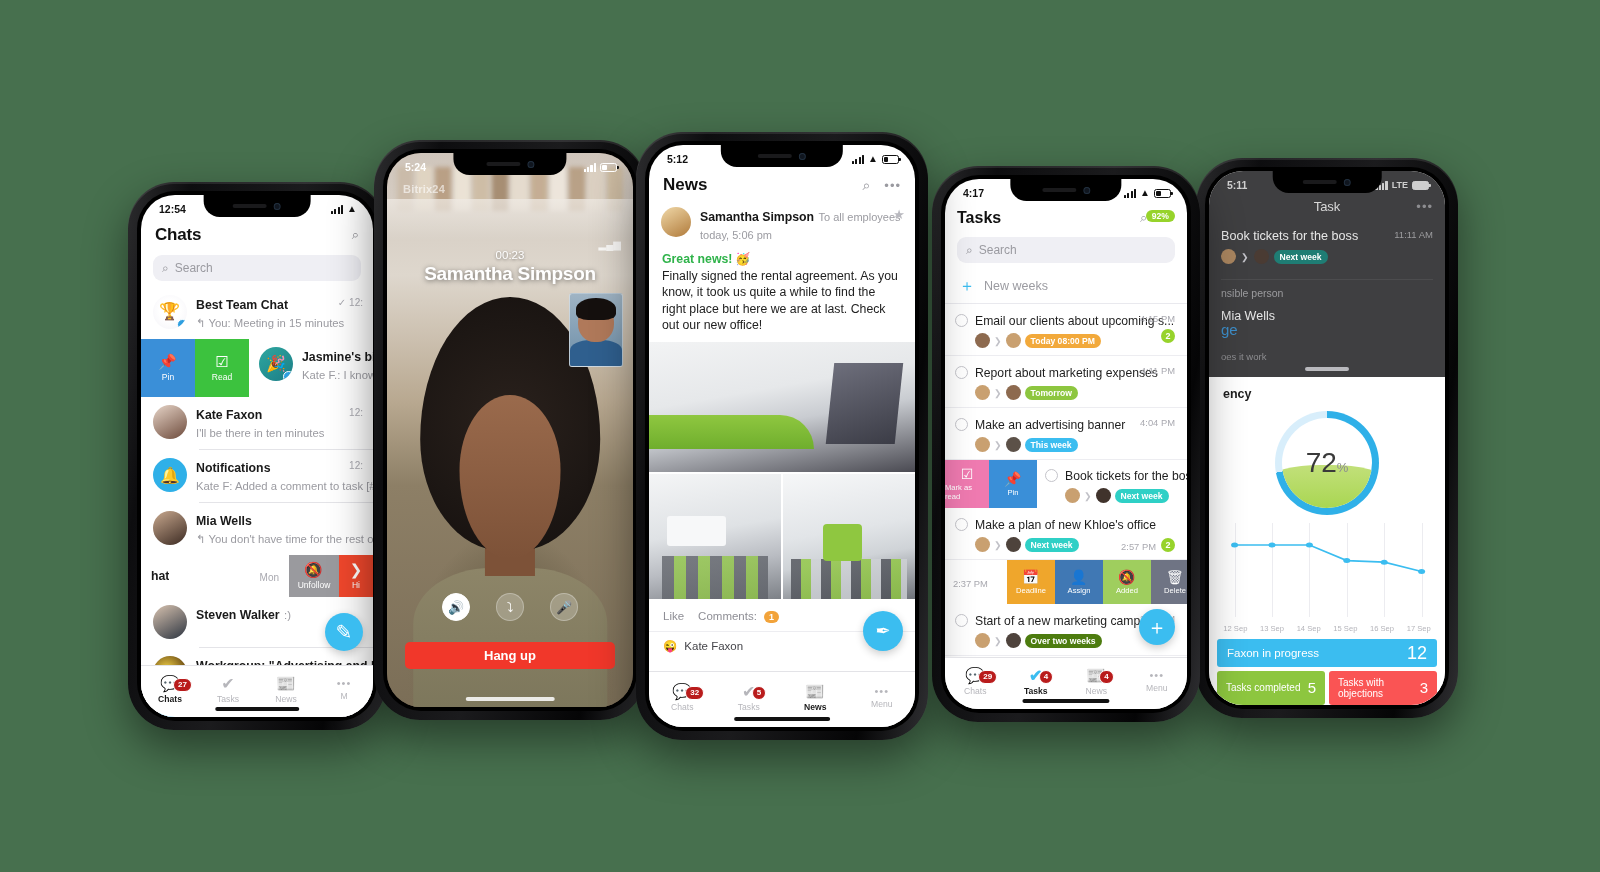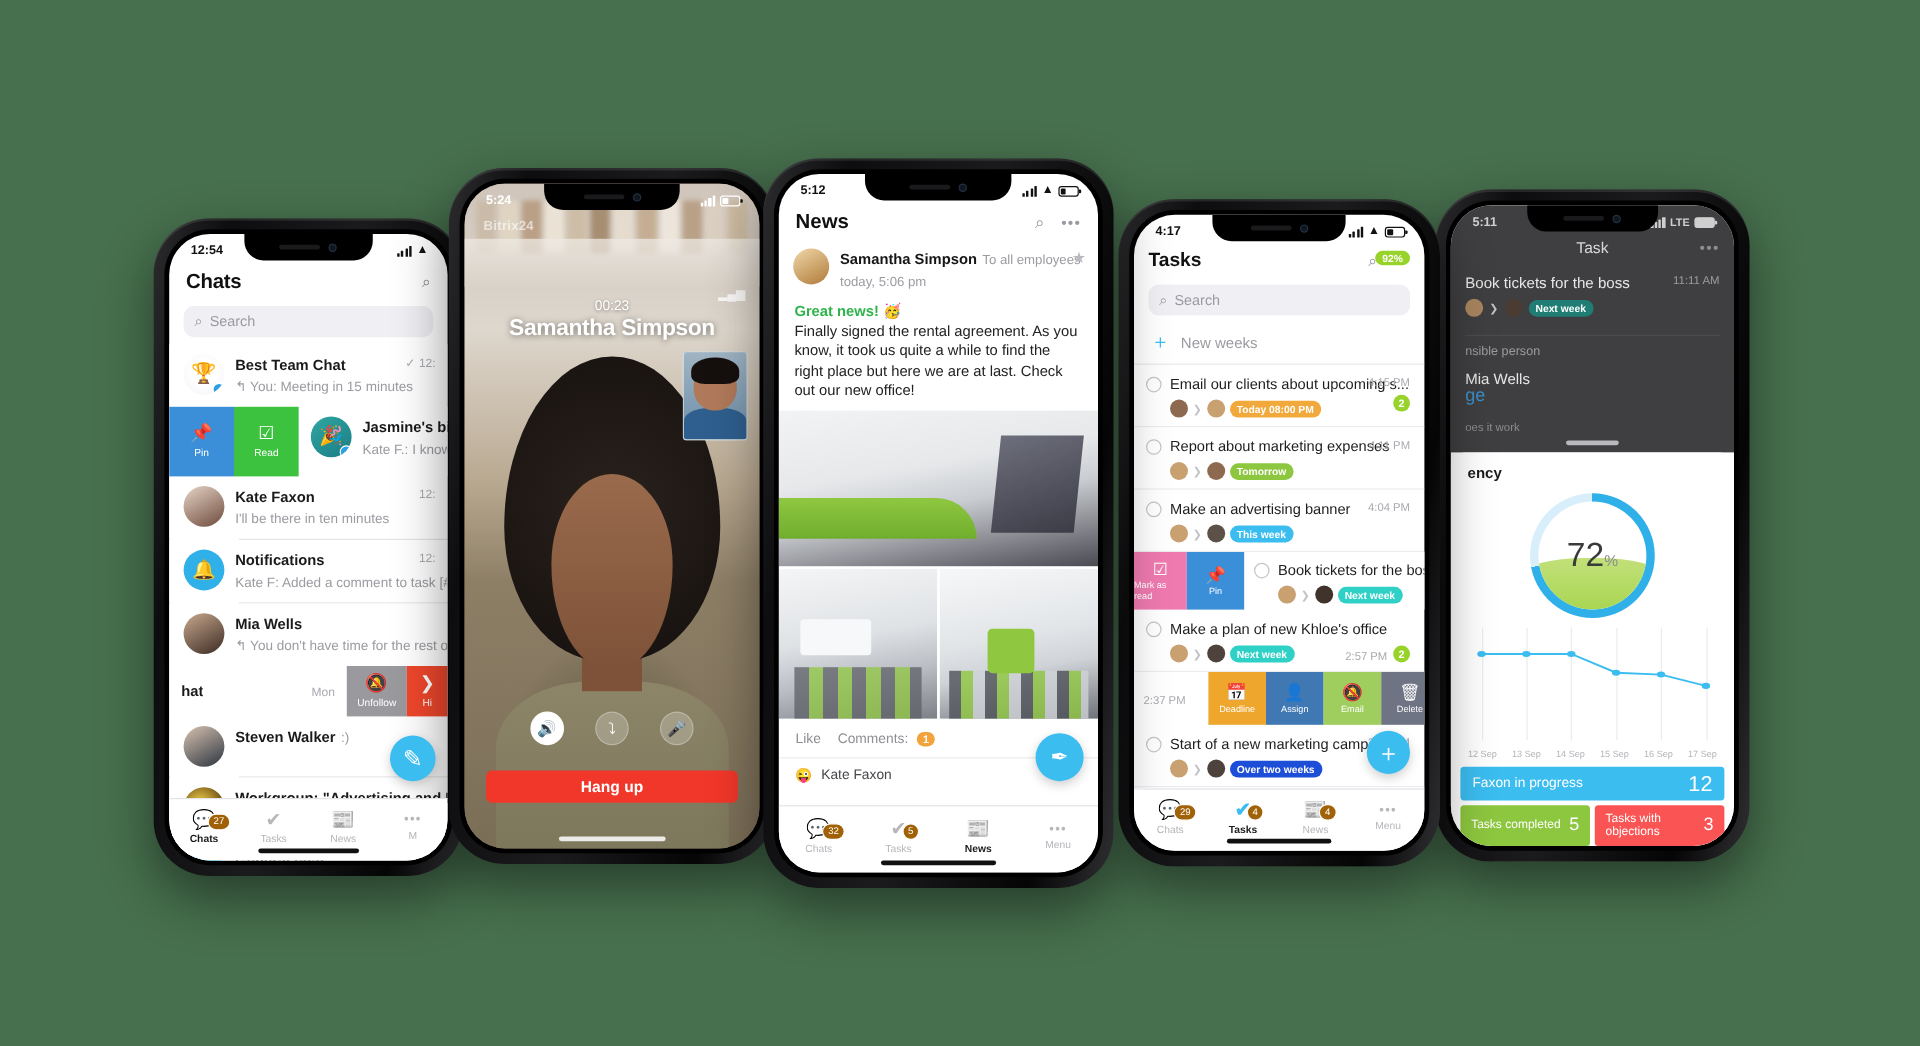--- a/index.html
+++ b/index.html
@@ -58,22 +58,22 @@
   .swipe { display:flex; height:58px; }
   .swipe .act { flex:0 0 54px; display:flex; flex-direction:column; align-items:center;
      justify-content:center; gap:3px; color:#fff; font-size:8.5px; }
   .swipe .act .g { font-size:15px; line-height:1; }
   .bottomnav { position:absolute; left:0; right:0; bottom:0; height:52px; background:#fff;
      border-top:1px solid #e3e3e7; display:flex; padding-bottom:10px; z-index:30;}
   .nav { flex:1; display:flex; flex-direction:column; align-items:center; justify-content:center;
      gap:2px; position:relative; color:#b6b6bb; font-size:8.6px; padding-top:6px;}
   .nav.on { color:#1b1b1b; font-weight:bold; }
   .navico { font-size:16px; line-height:1; position:relative; }
-  .nbadge { position:absolute; top:2px; left:calc(50% + 3px); background:#a16207; color:#fff;
-     font-size:8px; font-weight:normal; border-radius:9px; padding:1px 4px; line-height:1.25;
+  .nbadge { position:absolute; top:2px; left:calc(50% + 3px); background:#b91c1c; color:#fff;
+     font-size:8px; font-weight:bold; border-radius:9px; padding:1px 4px; line-height:1.25;
      border:1.4px solid #fff; }
   .fab { position:absolute; width:38px; height:38px; border-radius:50%; background:#3bbdf0;
      color:#fff; display:flex; align-items:center; justify-content:center; font-size:20px;
      box-shadow:0 3px 9px rgba(0,0,0,.2); z-index:25; }
 
   
   #p2 { left:374px; top:140px; width:272px; height:580px; }
   #p2 .screen { background:#6b5a4a; }
   .vbg { position:absolute; inset:0;
     background:
@@ -632,37 +632,37 @@
         <div class="act" style="background:#efa62c">
           <span class="g">📅</span>
           <span>Deadline</span>
         </div>
         <div class="act" style="background:#4078b4">
           <span class="g">👤</span>
           <span>Assign</span>
         </div>
         <div class="act" style="background:#9fce5e">
           <span class="g">🔕</span>
-          <span>Email</span>
+          <span>Added</span>
         </div>
         <div class="act" style="background:#6f7484">
           <span class="g">🗑</span>
           <span>Delete</span>
         </div>
       </div>
 
       <div class="task">
         <span class="circ"></span>
         <span class="tmain">
           <span class="ttitle">Start of a new marketing campaign</span>
           <span class="trow2">
             <span class="tav" style="background:#c9a070"></span>
             <span class="arr">❯</span>
             <span class="tav" style="background:#4e433c"></span>
-            <span class="chip" style="background:#1d4ed8">Over two weeks</span>
+            <span class="chip" style="background:#4d7c0f">Over two weeks</span>
           </span>
         </span>
         <span class="ttime">2:30 PM</span>
       </div>
 
       <div class="fab" style="right:12px;bottom:64px;width:36px;height:36px">＋</div>
 
       <div class="bottomnav">
         <div class="nav">
           <span class="navico">💬

